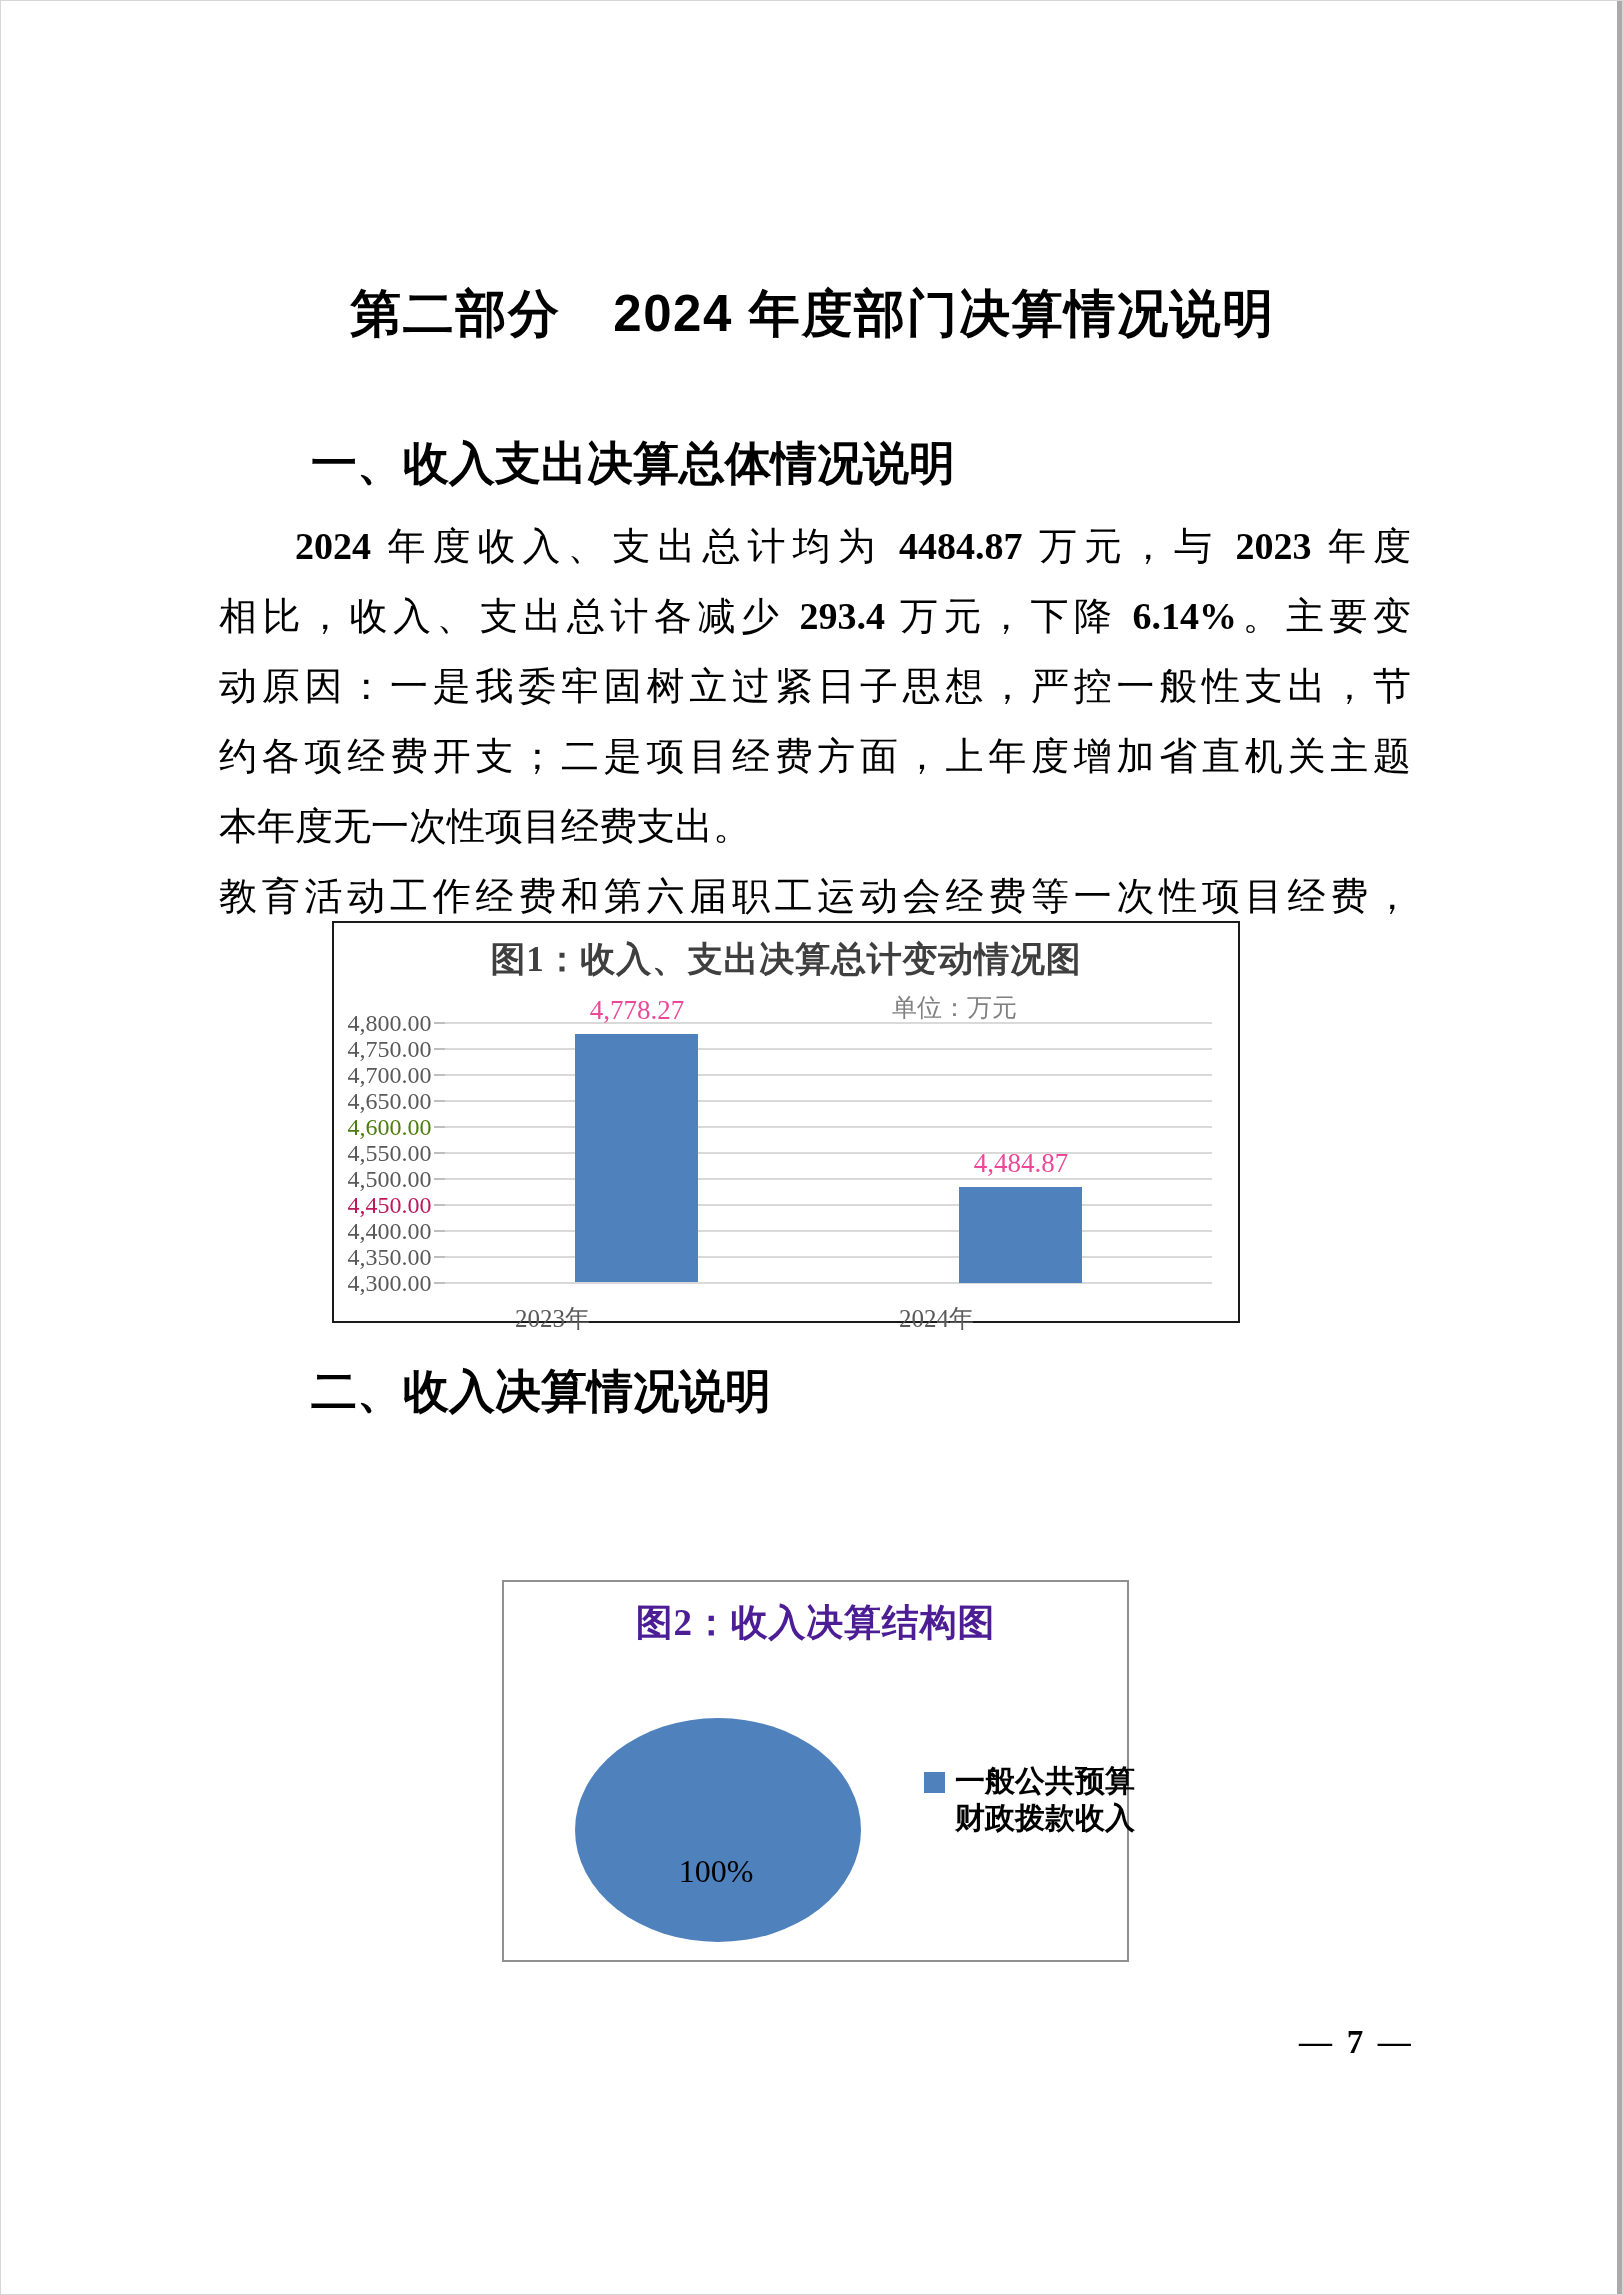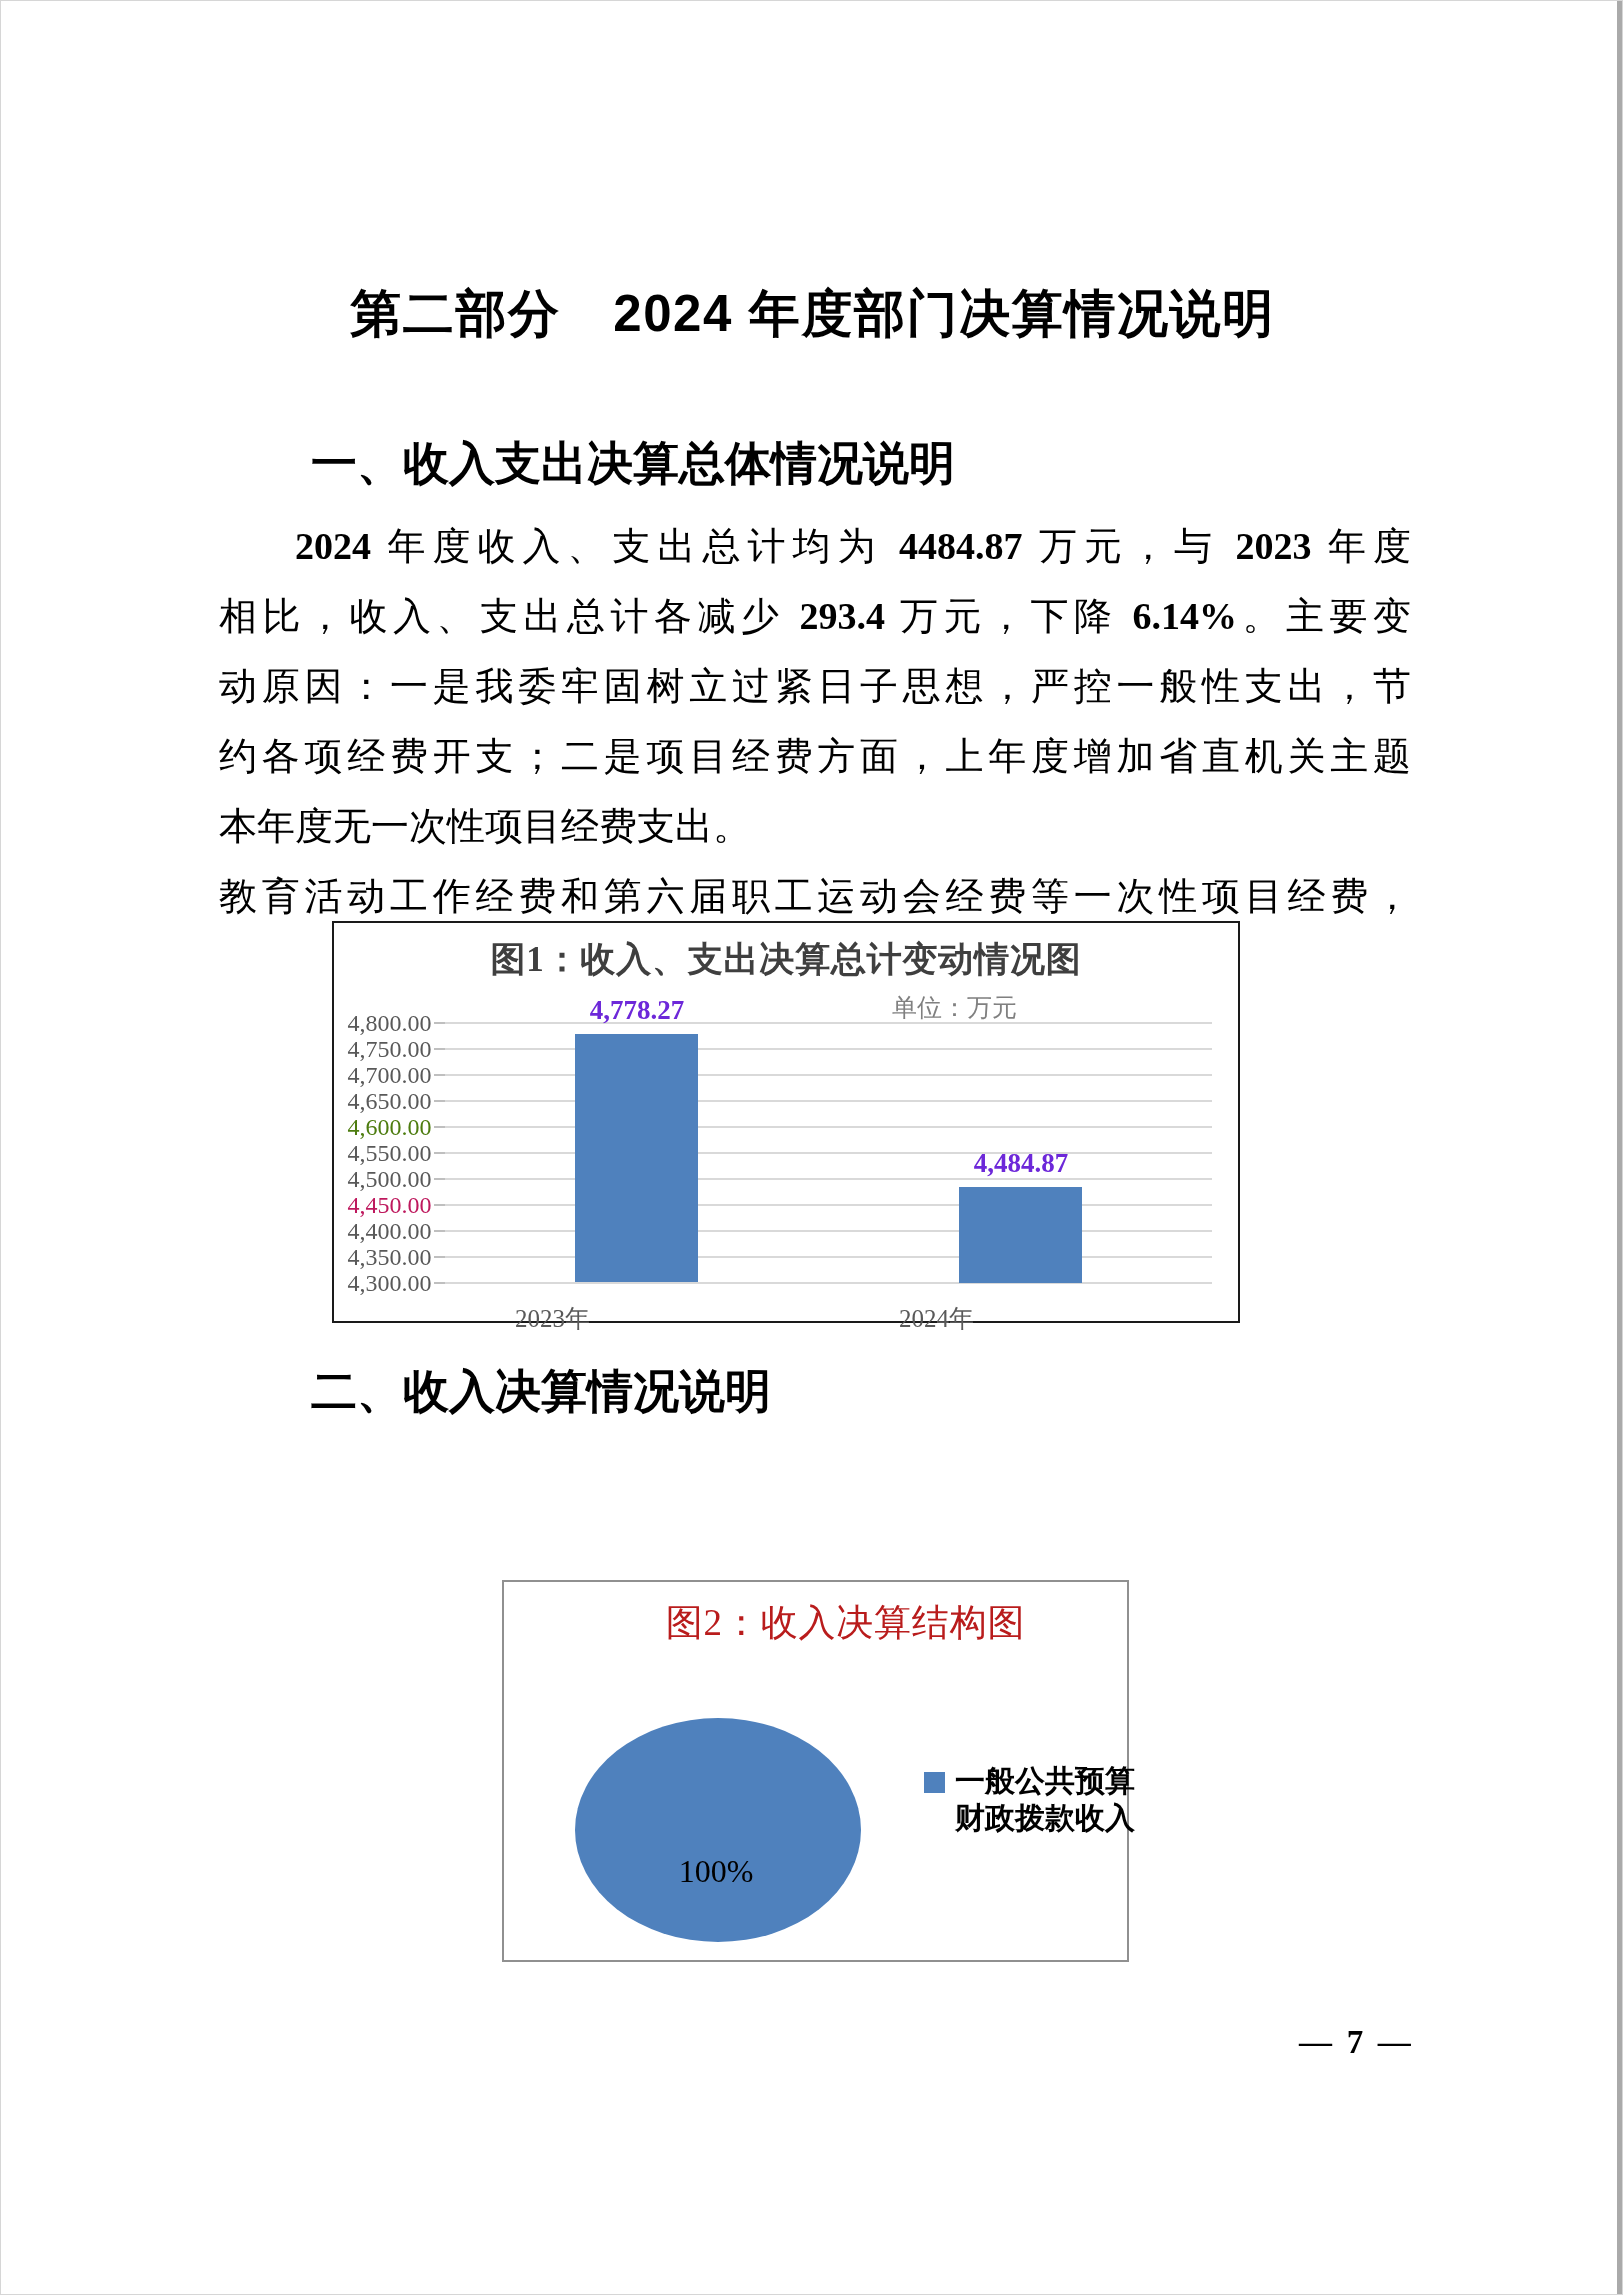--- a/index.html
+++ b/index.html
@@ -57,28 +57,28 @@
   .ytick{
     position:absolute;left:6.5px;width:91px;text-align:right;
     font-size:24px;color:#595959;line-height:28px;
   }
   .xtick{
     position:absolute;width:244px;text-align:left;top:379px;
     font-size:25px;color:#595959;
   }
   .val-label{
     position:absolute;width:244px;text-align:center;
-    font-size:27px;color:#6d28d9;font-weight:bold;
+    font-size:27px;color:#ec4899;
   }
 
   
   #fig2{left:501px;top:1579px;width:627px;height:382px;border:2.4px solid #909090;}
   #fig2 .c-title{
     position:absolute;left:0;top:16px;width:100%;text-align:center;
-    font-weight:normal;font-size:37px;color:#b91c1c;letter-spacing:0.8px;padding-left:30px;
+    font-weight:bold;font-size:37px;color:#4c1d95;letter-spacing:0.8px;
   }
   .pie-ellipse{position:absolute;left:71px;top:136px;width:286px;height:224px;border-radius:50%;}
   .pie-label{
     position:absolute;left:212px;top:289px;transform:translate(-50%,-50%);
     font-size:32px;font-weight:normal;color:#000;
   }
   .legend{position:absolute;left:420px;top:180px;}
   .legend-swatch{position:absolute;left:0;top:9.7px;width:21px;height:21px;}
   .legend-text{
     position:absolute;left:31px;top:0;width:211px;

